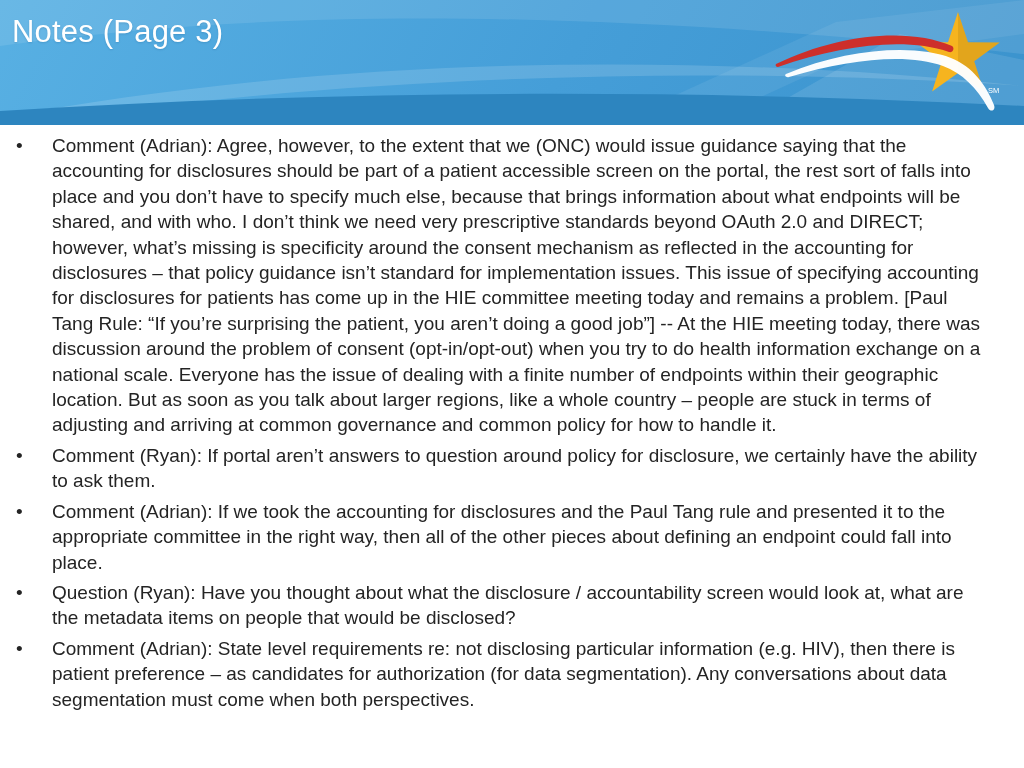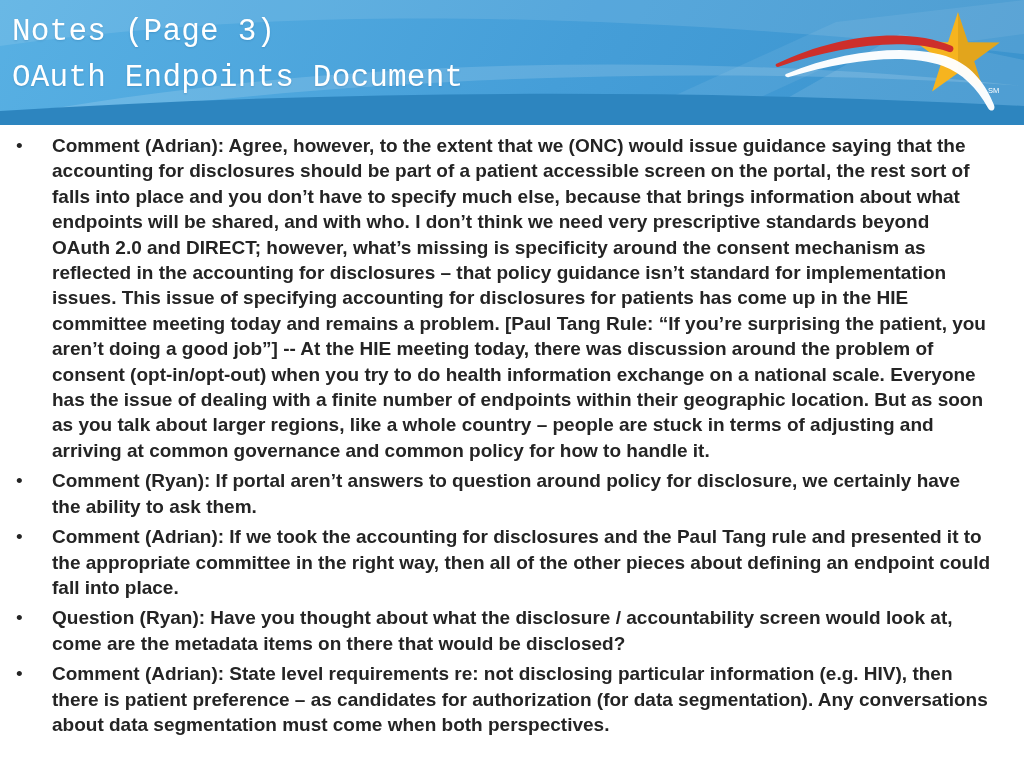--- a/index.html
+++ b/index.html
@@ -24,21 +24,20 @@
     color:#ffffff;
     z-index:3;
   }
   .title-line{
     font-size:31px;
     line-height:46px;
     font-weight:400;
     letter-spacing:0.2px;
     white-space:nowrap;
     text-shadow:0 1px 2px rgba(0,60,110,0.18);
-    font-family:Liberation Mono, monospace;
   }
   .logo{z-index:2;pointer-events:none;}
   
   .notes-area{
     padding:8px 32px 0 14px;
     color:var(--body-text,#242424);
   }
   .notes{
     list-style:none;margin:0;padding:0;
   }
@@ -47,40 +46,39 @@
     font-size:19px;
     line-height:25.4px;
     margin:0 0 5px 0;
   }
   .bullet{
     flex:0 0 36px;
     width:36px;
     text-align:left;
     padding-left:2px;
   }
-  .note-text{flex:1;font-weight:bold;}
+  .note-text{flex:1;}
 </style>
 </head>
 <body>
 
 <div class="slide">
 
   <header class="header">
 
     <svg class="header-deco" viewBox="0 0 1024 125" preserveAspectRatio="none" aria-hidden="true">
       <path d="M0,46 C260,10 560,6 1024,54 L1024,0 L0,0 Z" fill="#ffffff" opacity="0.10"></path>
       <path d="M0,118 C320,58 680,50 1024,86 C700,64 320,76 0,128 Z" fill="#ffffff" opacity="0.14"></path>
       <polygon points="610,125 836,22 1024,0 1024,34 846,58 700,125" fill="#ffffff" opacity="0.07"></polygon>
       <polygon points="740,125 900,34 1024,60 1024,125" fill="#ffffff" opacity="0.10"></polygon>
       <path d="M0,111 C360,88 720,90 1024,106 L1024,125 L0,125 Z" fill="var(--header-band,#2d85bf)"></path>
     </svg>
 
     <div class="titles">
       <div class="title-line">Notes (Page 3)</div>
-      <div class="title-line">OAuth Endpoints Document</div>
     </div>
 
     <svg class="logo" viewBox="0 0 1024 125" aria-hidden="true">
       <g transform="translate(958,56)">
         <polygon points="0,-44 10,-13.8 41.8,-13.6 16.2,5.3 25.9,35.6 0,17 -25.9,35.6 -16.2,5.3 -41.8,-13.6 -10,-13.8" fill="var(--star-gold,#f6b41f)"></polygon>
         <polygon points="0,-44 10,-13.8 41.8,-13.6 16.2,5.3 25.9,35.6 0,17" fill="#000000" opacity="0.08"></polygon>
       </g>
       <path d="M776,64 C838,34 908,27 952,46 C955,48 953,53 949,52 C905,37 842,45 778,67 C776,67 775,65 776,64 Z" fill="var(--swoosh-red,#cd2f2b)"></path>
       <path d="M786,74 C848,48 916,44 951,58 C973,67 986,85 994,105 C996,110 991,113 988,108 C977,88 962,73 943,66 C907,53 850,59 789,77 C786,78 784,75 786,74 Z" fill="#ffffff" opacity="0.97"></path>
       <text x="988" y="93" font-size="7.5" fill="#ffffff">SM</text>
@@ -96,21 +94,21 @@
       <li class="note">
         <span class="bullet">•</span>
         <span class="note-text">Comment (Ryan): If portal aren’t answers to question around policy for disclosure, we certainly have the ability to ask them.</span>
       </li>
       <li class="note">
         <span class="bullet">•</span>
         <span class="note-text">Comment (Adrian): If we took the accounting for disclosures and the Paul Tang rule and presented it to the appropriate committee in the right way, then all of the other pieces about defining an endpoint could fall into place.</span>
       </li>
       <li class="note">
         <span class="bullet">•</span>
-        <span class="note-text">Question (Ryan): Have you thought about what the disclosure / accountability screen would look at, come are the metadata items on there that would be disclosed?</span>
+        <span class="note-text">Question (Ryan): Have you thought about what the disclosure / accountability screen would look at, what are the metadata items on people that would be disclosed?</span>
       </li>
       <li class="note">
         <span class="bullet">•</span>
         <span class="note-text">Comment (Adrian): State level requirements re: not disclosing particular information (e.g. HIV), then there is patient preference – as candidates for authorization (for data segmentation). Any conversations about data segmentation must come when both perspectives.</span>
       </li>
     </ul>
   </main>
 
 </div>
 

